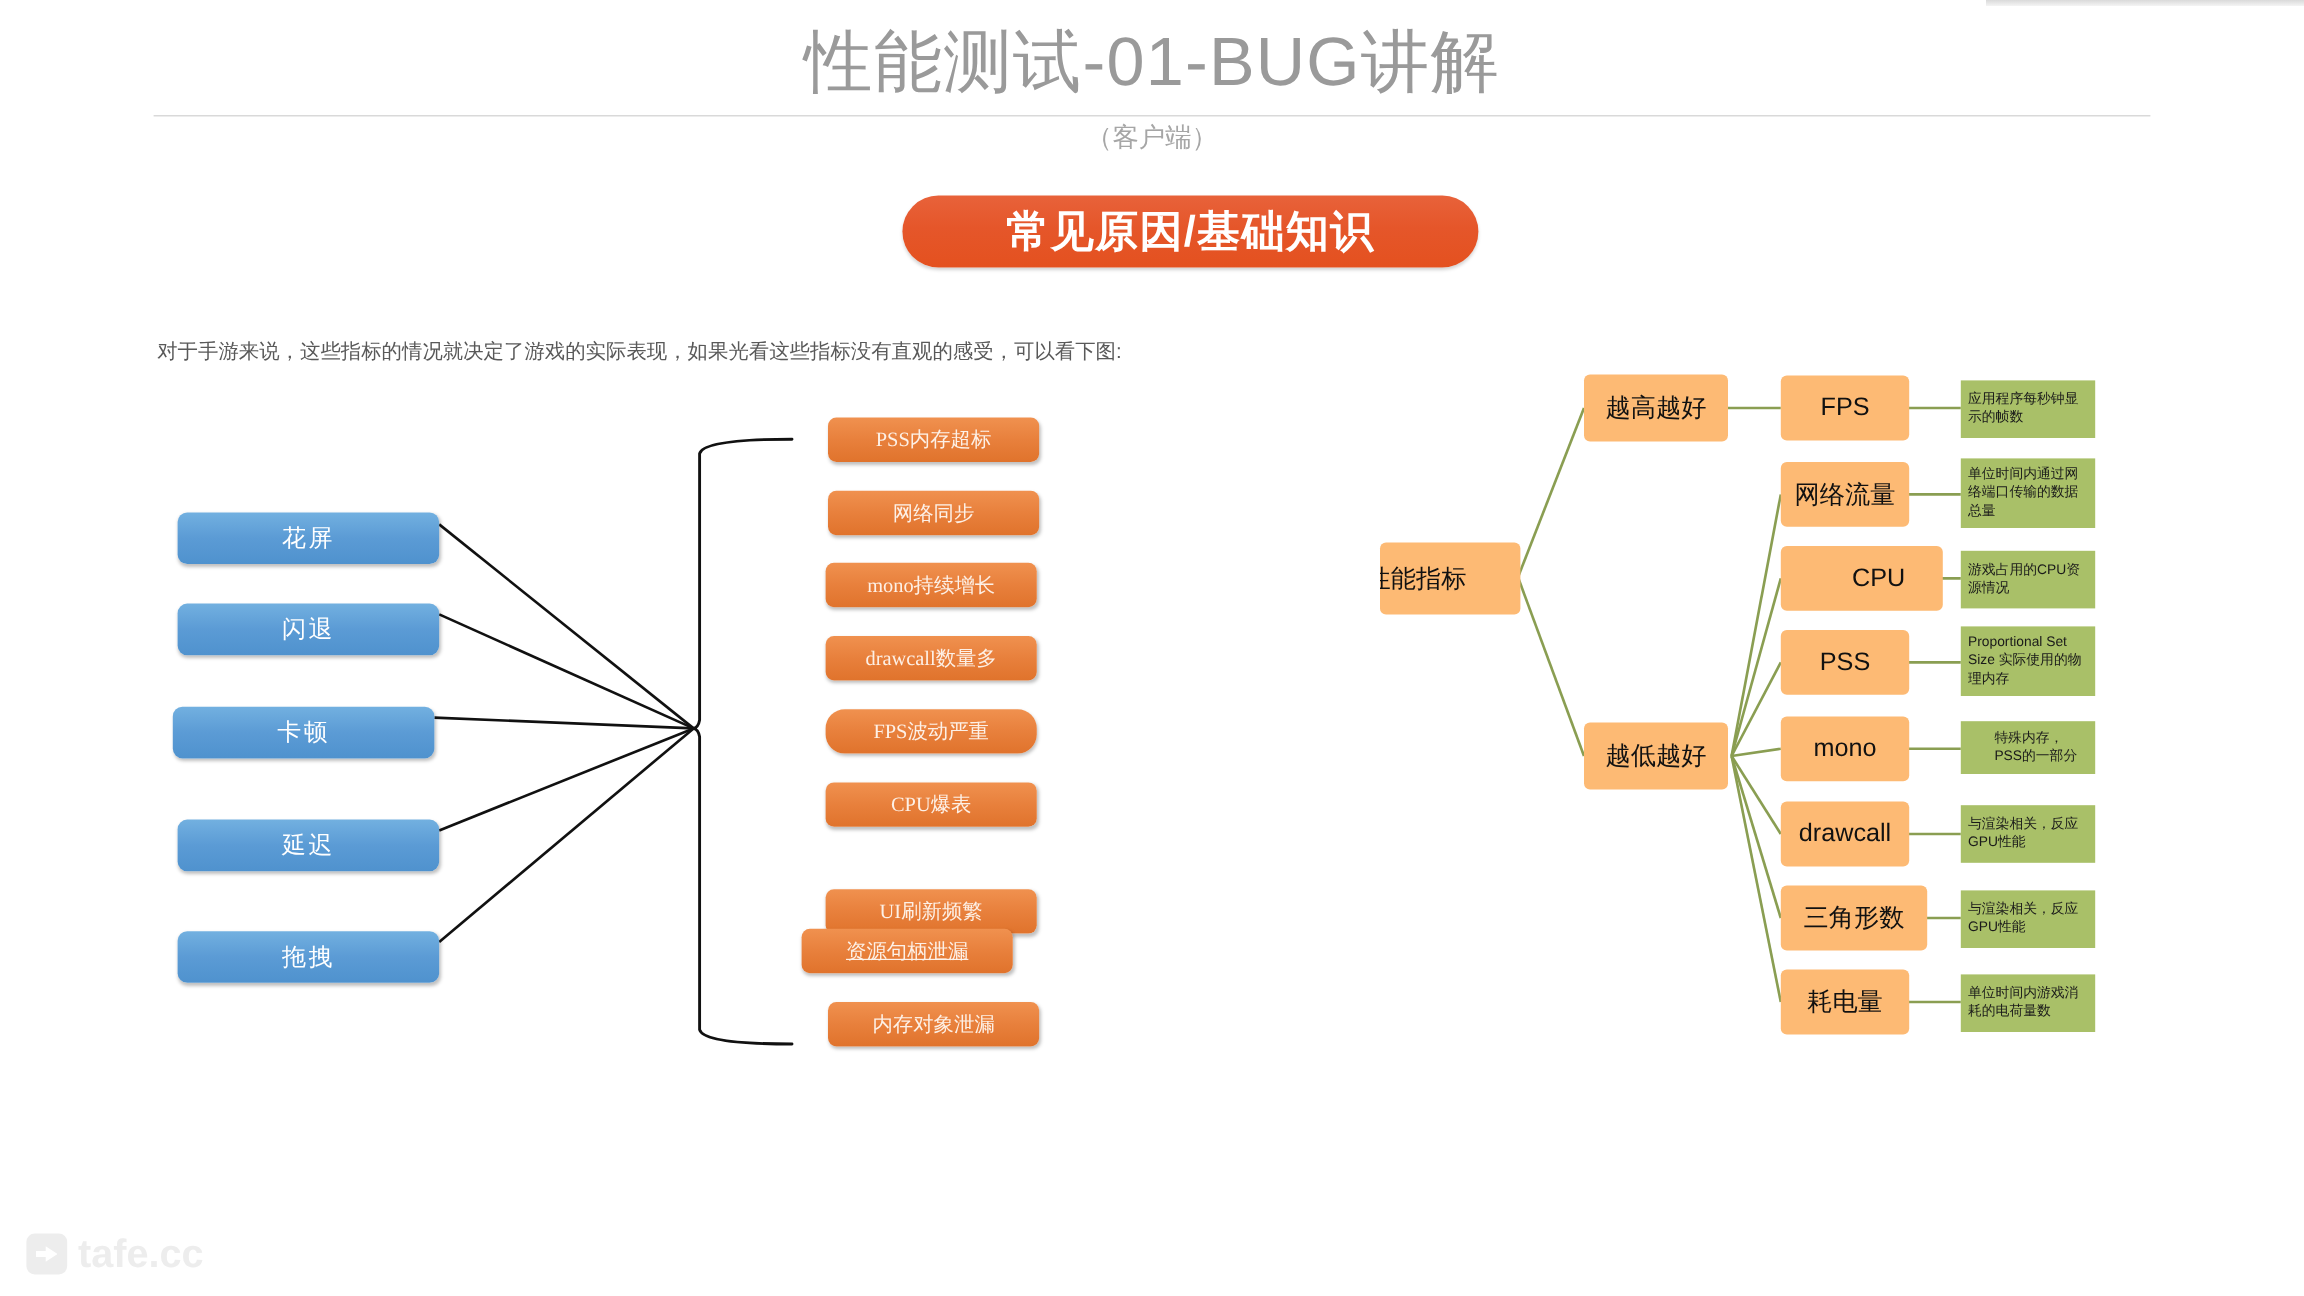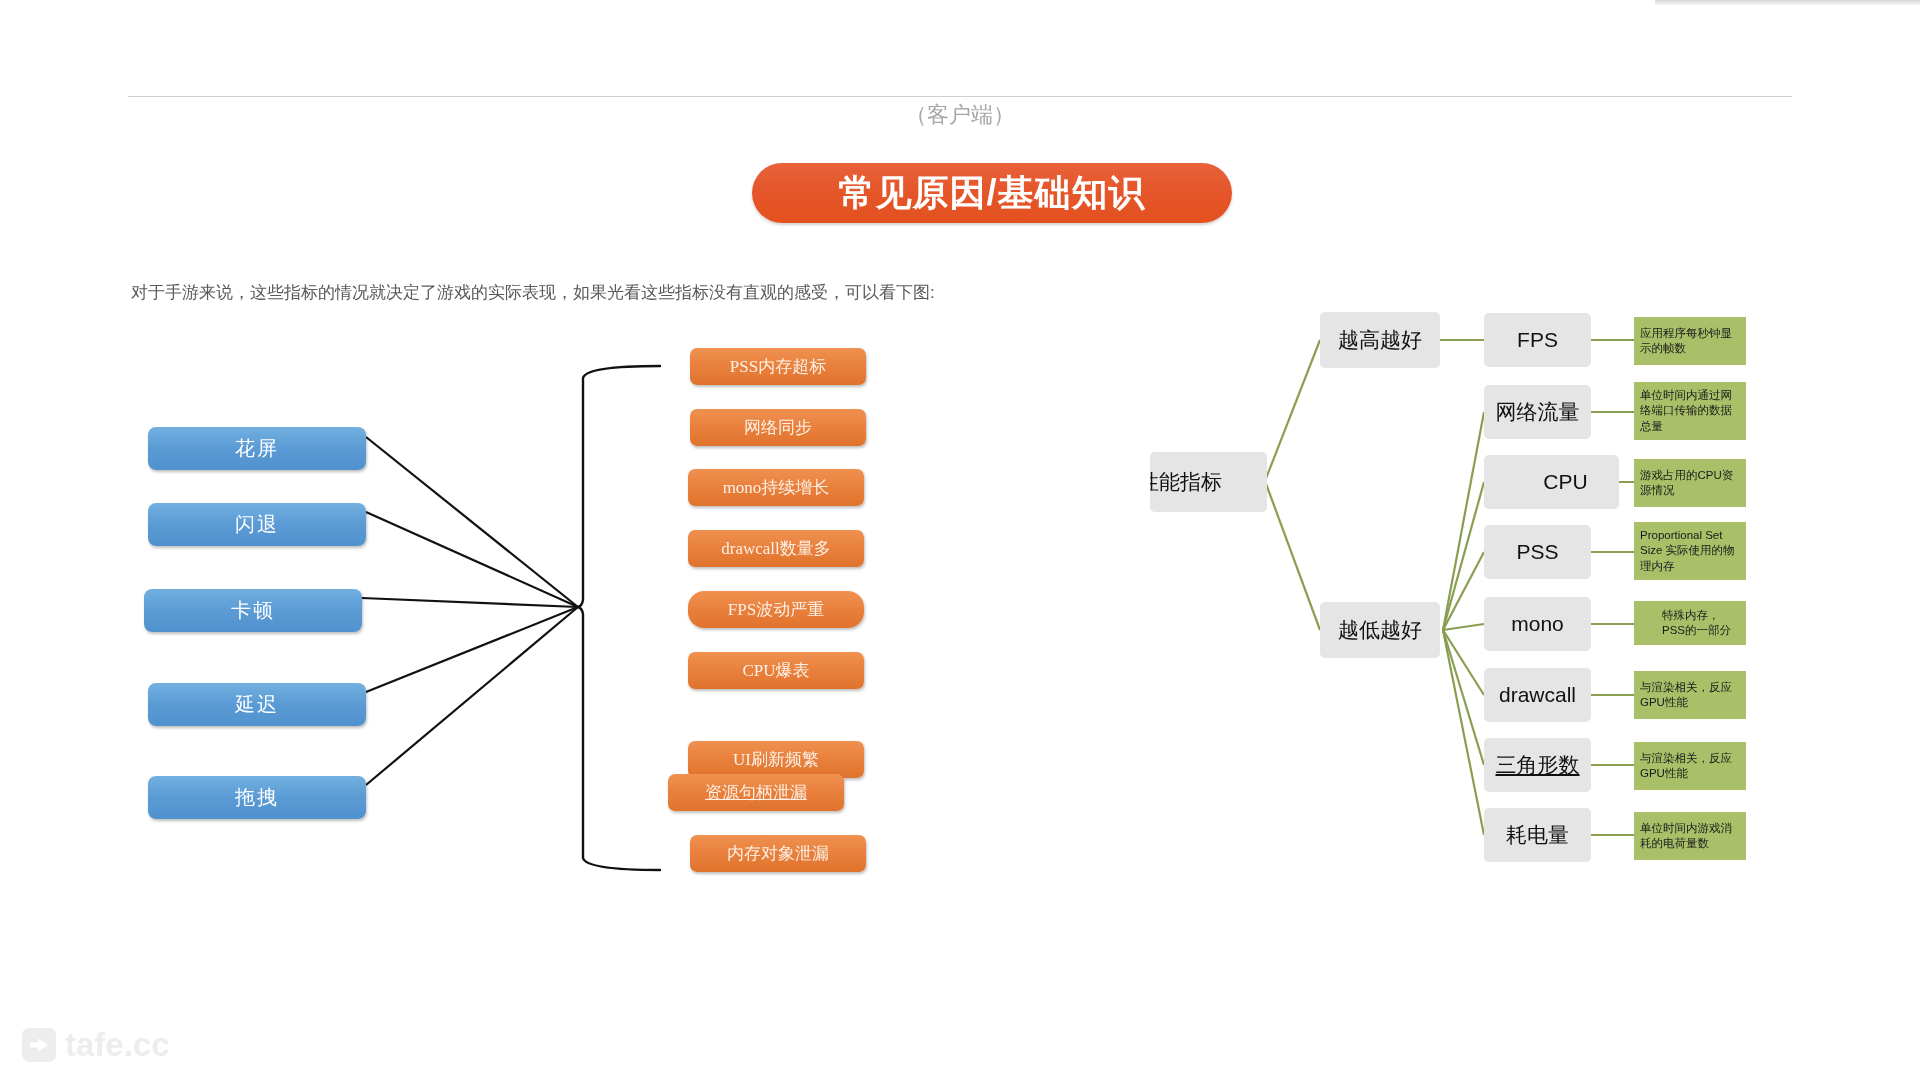--- a/index.html
+++ b/index.html
@@ -128,21 +128,21 @@
     align-items: center;
     justify-content: center;
     font-family: "Liberation Serif", "DejaVu Serif", serif;
     white-space: nowrap;
   }
 
   
   .green-box {
     position: absolute;
     border-radius: 5px;
-    background: #e5e5e5;
+    background: #fdba74;
     color: #111111;
     display: flex;
     align-items: center;
     justify-content: center;
     font-size: 21px;
     overflow: hidden;
     white-space: nowrap;
   }
   .green-box.root {
     border-radius: 5px;
@@ -202,20 +202,21 @@
     letter-spacing: 0px;
   }
 </style>
 </head>
 <body>
 
 <div id="top-bar"></div>
 
 <div id="title-block">
   <div id="title-rule"></div>
+  <div id="title-text"><span class="title-inner">性能测试-01-BUG讲解</span></div>
   <div id="subtitle-text">（客户端）</div>
 </div>
 
 <div id="banner">
   <span>常见原因/基础知识</span>
 </div>
 
 <div id="lead-text">对于手游来说，这些指标的情况就决定了游戏的实际表现，如果光看这些指标没有直观的感受，可以看下图:</div>
 
 <svg id="left-lines" viewBox="0 0 1920 1080">
@@ -324,21 +325,21 @@
 </div>
 <div class="green-box" style="left:1484px; top:525px; width:107px; height:54px;">
   <span>PSS</span>
 </div>
 <div class="green-box" style="left:1484px; top:597px; width:107px; height:54px;">
   <span>mono</span>
 </div>
 <div class="green-box" style="left:1484px; top:668px; width:107px; height:54px;">
   <span>drawcall</span>
 </div>
-<div class="green-box" style="left:1484px; top:738px; width:107px; height:54px;text-decoration:underline;">
+<div class="green-box" style="left:1484px; top:738px; width:122px; height:54px;">
   <span>三角形数</span>
 </div>
 <div class="green-box" style="left:1484px; top:808px; width:107px; height:54px;">
   <span>耗电量</span>
 </div>
 
 <div class="green-desc" style="left:1634px; top:317px; width:112px; height:48px;">
   <span>应用程序每秒钟显示的帧数</span>
 </div>
 <div class="green-desc" style="left:1634px; top:382px; width:112px; height:58px;">

